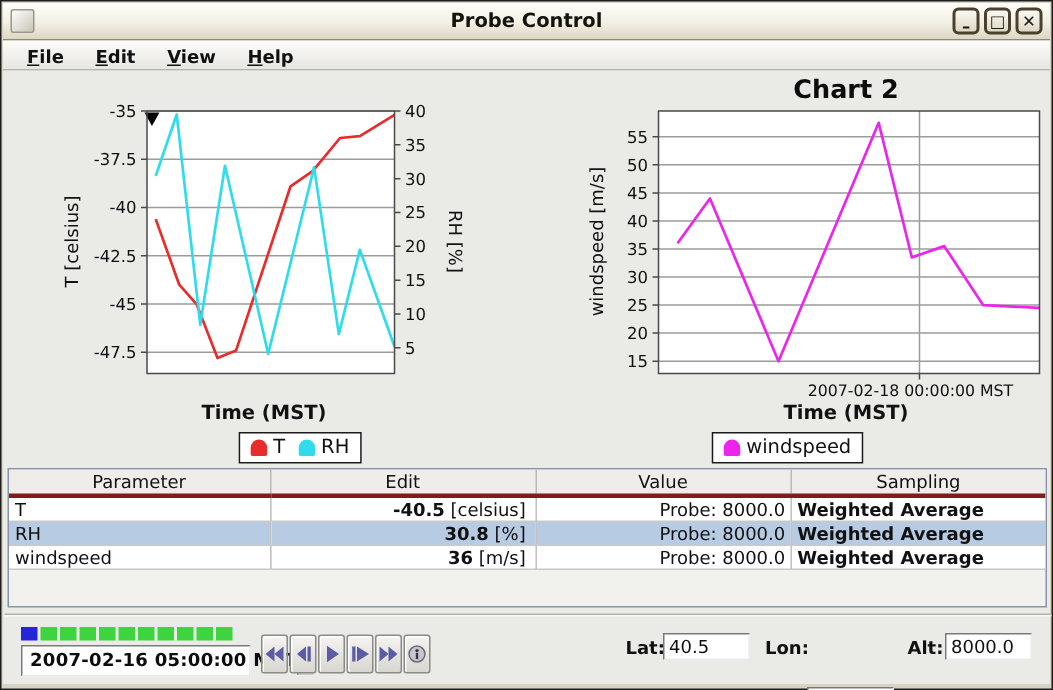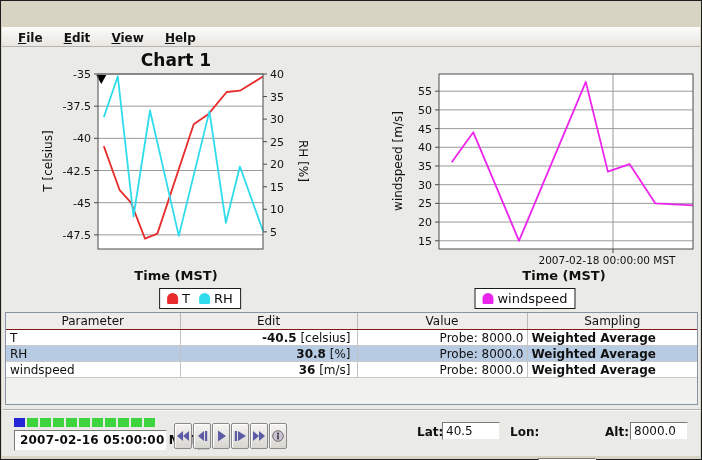--- a/index.html
+++ b/index.html
@@ -19,21 +19,21 @@
   .axis-title{position:absolute;height:14px;font-size:12px;color:#111;text-align:center;line-height:14px;}
   .rot-l{transform:rotate(-90deg);}
   .rot-r{transform:rotate(90deg);}
   .xaxis-title{position:absolute;top:267px;width:200px;text-align:center;font-size:13px;color:#111;font-weight:bold;}
   svg.chart{position:absolute;font-family:"DejaVu Sans","Liberation Sans",sans-serif;}
   .legend{position:absolute;top:287px;transform:translateX(-50%);background:#fff;border:1px solid #1a1a1a;padding:1px 7px;display:inline-flex;align-items:center;gap:9px;height:17px;}
   .legend-item{display:inline-flex;align-items:center;gap:4px;font-size:13px;color:#111;}
   .legend-marker{width:11px;height:11px;border-radius:50% 50% 12% 12%;display:inline-block;}
   .scrollpane{position:absolute;left:4px;top:311px;width:693px;height:93px;border:1px solid #8893a7;background:#f1f1ee;box-sizing:border-box;overflow:hidden;}
   table.ptable{width:100%;border-collapse:collapse;table-layout:fixed;font-size:12px;color:#111;}
-  .ptable th{height:16px;background:#eeedea;font-weight:400;border-right:1px solid #b9b9b9;border-bottom:1px solid #7f1d1d;padding:0;}
+  .ptable th{height:16px;background:#eeedea;font-weight:400;border-right:1px solid #b9b9b9;border-bottom:3px solid #7f1d1d;padding:0;}
   .ptable th:last-child{border-right:none;}
   .ptable td{height:15px;background:#fff;border-right:1px solid #c2c2c2;border-bottom:1px solid #c9c9c9;padding:0 4px;white-space:nowrap;overflow:hidden;}
   .ptable td:last-child{border-right:none;font-weight:bold;}
   .ptable tr.sel td{background:#b7cbe3;}
   .ptable td.val{text-align:right;padding-right:6px;}
   .ptable td.lvl{text-align:right;padding-right:3px;}
   .sep{position:absolute;left:2px;top:408px;width:698px;height:0;border-top:1px solid #b3b1ab;border-bottom:1px solid #f7f7f5;}
   .sq{position:absolute;top:417px;width:11px;height:9px;}
   .combo{position:absolute;left:13px;top:429px;width:153px;height:21px;background:#fff;border:1px solid;border-color:#7a7a7a #eceae6 #eceae6 #7a7a7a;box-sizing:border-box;display:flex;}
   .combo-text{flex:1;font-size:12px;font-weight:700;line-height:19px;padding-left:5px;color:#0d0d0d;letter-spacing:.2px;white-space:nowrap;}
@@ -41,31 +41,45 @@
   .combo-arrow{width:0;height:0;border-left:5px solid transparent;border-right:5px solid transparent;border-top:6px solid #23235c;}
   .pbtn{position:absolute;top:422px;width:18px;height:26px;background:linear-gradient(#f5f4f1,#d8d6d0);border:1px solid #8a8a8a;border-radius:2px;box-shadow:inset 1px 1px 0 #ffffff;box-sizing:border-box;display:flex;align-items:center;justify-content:center;padding:0;}
   .clabel{position:absolute;top:424px;font-size:12px;font-weight:700;color:#111;}
   input.coord{position:absolute;top:421px;width:58px;height:18px;border:1px solid;border-color:#7a7a7a #eceae6 #eceae6 #7a7a7a;background:#fff;font:12px "DejaVu Sans","Liberation Sans",sans-serif;padding:0 3px;box-sizing:border-box;color:#111;}
 </style>
 </head>
 <body>
 
 <div class="window">
 
+  <div class="titlebar">
+    <span class="app-icon"></span>
+    <span class="wtitle">Probe Control</span>
+    <span class="win-btns">
+      <span class="wbtn min">
+          <span>–</span>
+        </span>
+      <span class="wbtn">
+          <span>□</span>
+        </span>
+      <span class="wbtn">
+          <span>✕</span>
+        </span>
+    </span>
+  </div>
 
   <div class="menubar">
     <span class="menu-item">File</span>
     <span class="menu-item">Edit</span>
     <span class="menu-item">View</span>
     <span class="menu-item">Help</span>
   </div>
 
   <div class="content-bg"></div>
 
-  <div class="chart-title" style="left:75px;">Chart 1</div>
   <svg id="chart1" class="chart" style="left:42px;top:66px;" width="260" height="198">
       <rect x="55" y="7" width="165" height="175" fill="#ffffff"></rect>
       <line x1="55" y1="7" x2="220" y2="7" stroke="#9b9b9b" stroke-width="1"></line>
       <line x1="55" y1="39.16911764705882" x2="220" y2="39.16911764705882" stroke="#9b9b9b" stroke-width="1"></line>
       <line x1="55" y1="71.33823529411764" x2="220" y2="71.33823529411764" stroke="#9b9b9b" stroke-width="1"></line>
       <line x1="55" y1="103.50735294117646" x2="220" y2="103.50735294117646" stroke="#9b9b9b" stroke-width="1"></line>
       <line x1="55" y1="135.67647058823528" x2="220" y2="135.67647058823528" stroke="#9b9b9b" stroke-width="1"></line>
       <line x1="55" y1="167.84558823529412" x2="220" y2="167.84558823529412" stroke="#9b9b9b" stroke-width="1"></line>
       <line x1="51" y1="7" x2="55" y2="7" stroke="#4a4a4a"></line>
       <text x="48" y="11" text-anchor="end" font-size="11" fill="#111">-35</text>
@@ -107,20 +121,21 @@
       <span class="legend-item">
         <span class="legend-marker" style="background: rgb(232, 44, 44);"></span>
         <span>T</span>
       </span>
       <span class="legend-item">
         <span class="legend-marker" style="background: rgb(48, 220, 236);"></span>
         <span>RH</span>
       </span>
     </div>
 
+  <div class="chart-title" style="left:463px;">Chart 2</div>
   <svg id="chart2" class="chart" style="left:405px;top:66px;" width="292" height="198">
       <rect x="33" y="7" width="254" height="175" fill="#ffffff"></rect>
       <line x1="33" y1="24.20085470085471" x2="287" y2="24.20085470085471" stroke="#9b9b9b" stroke-width="1"></line>
       <line x1="33" y1="42.897435897435905" x2="287" y2="42.897435897435905" stroke="#9b9b9b" stroke-width="1"></line>
       <line x1="33" y1="61.594017094017104" x2="287" y2="61.594017094017104" stroke="#9b9b9b" stroke-width="1"></line>
       <line x1="33" y1="80.2905982905983" x2="287" y2="80.2905982905983" stroke="#9b9b9b" stroke-width="1"></line>
       <line x1="33" y1="98.98717948717949" x2="287" y2="98.98717948717949" stroke="#9b9b9b" stroke-width="1"></line>
       <line x1="33" y1="117.6837606837607" x2="287" y2="117.6837606837607" stroke="#9b9b9b" stroke-width="1"></line>
       <line x1="33" y1="136.3803418803419" x2="287" y2="136.3803418803419" stroke="#9b9b9b" stroke-width="1"></line>
       <line x1="33" y1="155.0769230769231" x2="287" y2="155.0769230769231" stroke="#9b9b9b" stroke-width="1"></line>

